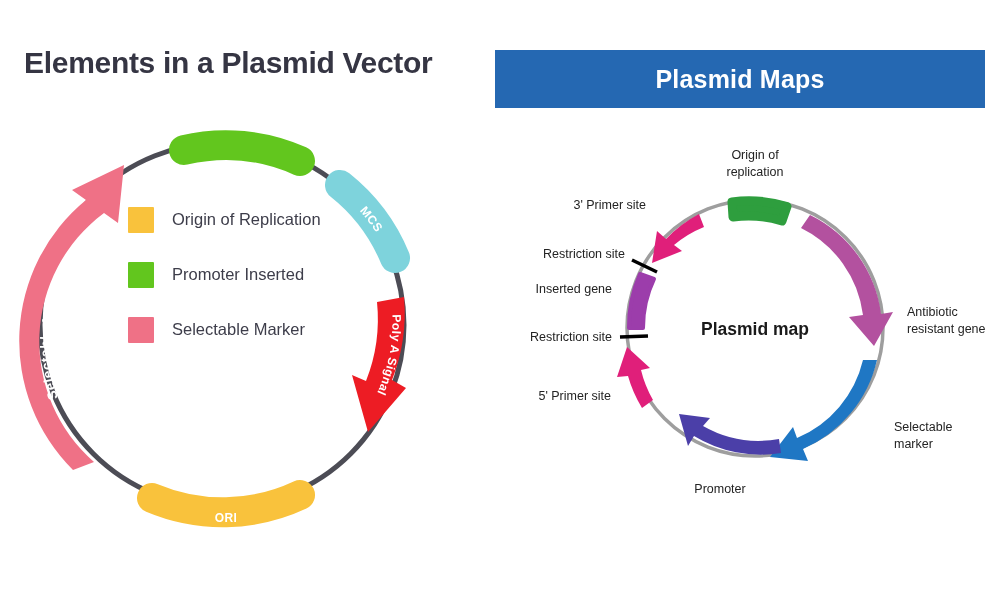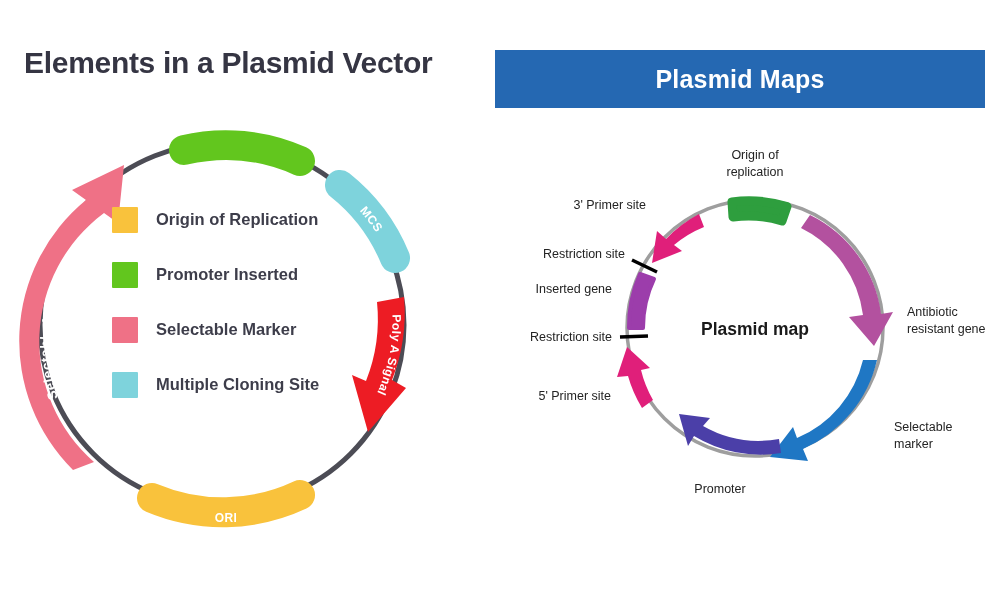--- a/index.html
+++ b/index.html
@@ -41,24 +41,23 @@
   }
   .left-svg {
     position: absolute;
     left: 0;
     top: 80px;
   }
 
   
   .legend {
     position: absolute;
-    left: 112px;
+    left: 128px;
     top: 192px;
     width: 260px;
-    font-weight: bold;
   }
   .legend-row {
     display: flex;
     align-items: center;
     height: 55px;
   }
   .legend-swatch {
     width: 26px;
     height: 26px;
     flex: 0 0 26px;
@@ -196,24 +195,20 @@
         <div class="legend-label">Origin of Replication</div>
       </div>
       <div class="legend-row">
         <div class="legend-swatch" style="background:#62c61e"></div>
         <div class="legend-label">Promoter Inserted</div>
       </div>
       <div class="legend-row">
         <div class="legend-swatch" style="background:#ef7186"></div>
         <div class="legend-label">Selectable Marker</div>
       </div>
-      <div class="legend-row">
-        <div class="legend-swatch" style="background:#7ed3dc"></div>
-        <div class="legend-label">Multiple Cloning Site</div>
-      </div>
     </div>
   </div>
 
   <div class="right-panel">
 
     <div class="banner">
       <div class="banner-text">Plasmid Maps</div>
     </div>
 
     <svg class="right-svg" width="530" height="440" viewBox="0 0 530 440">

